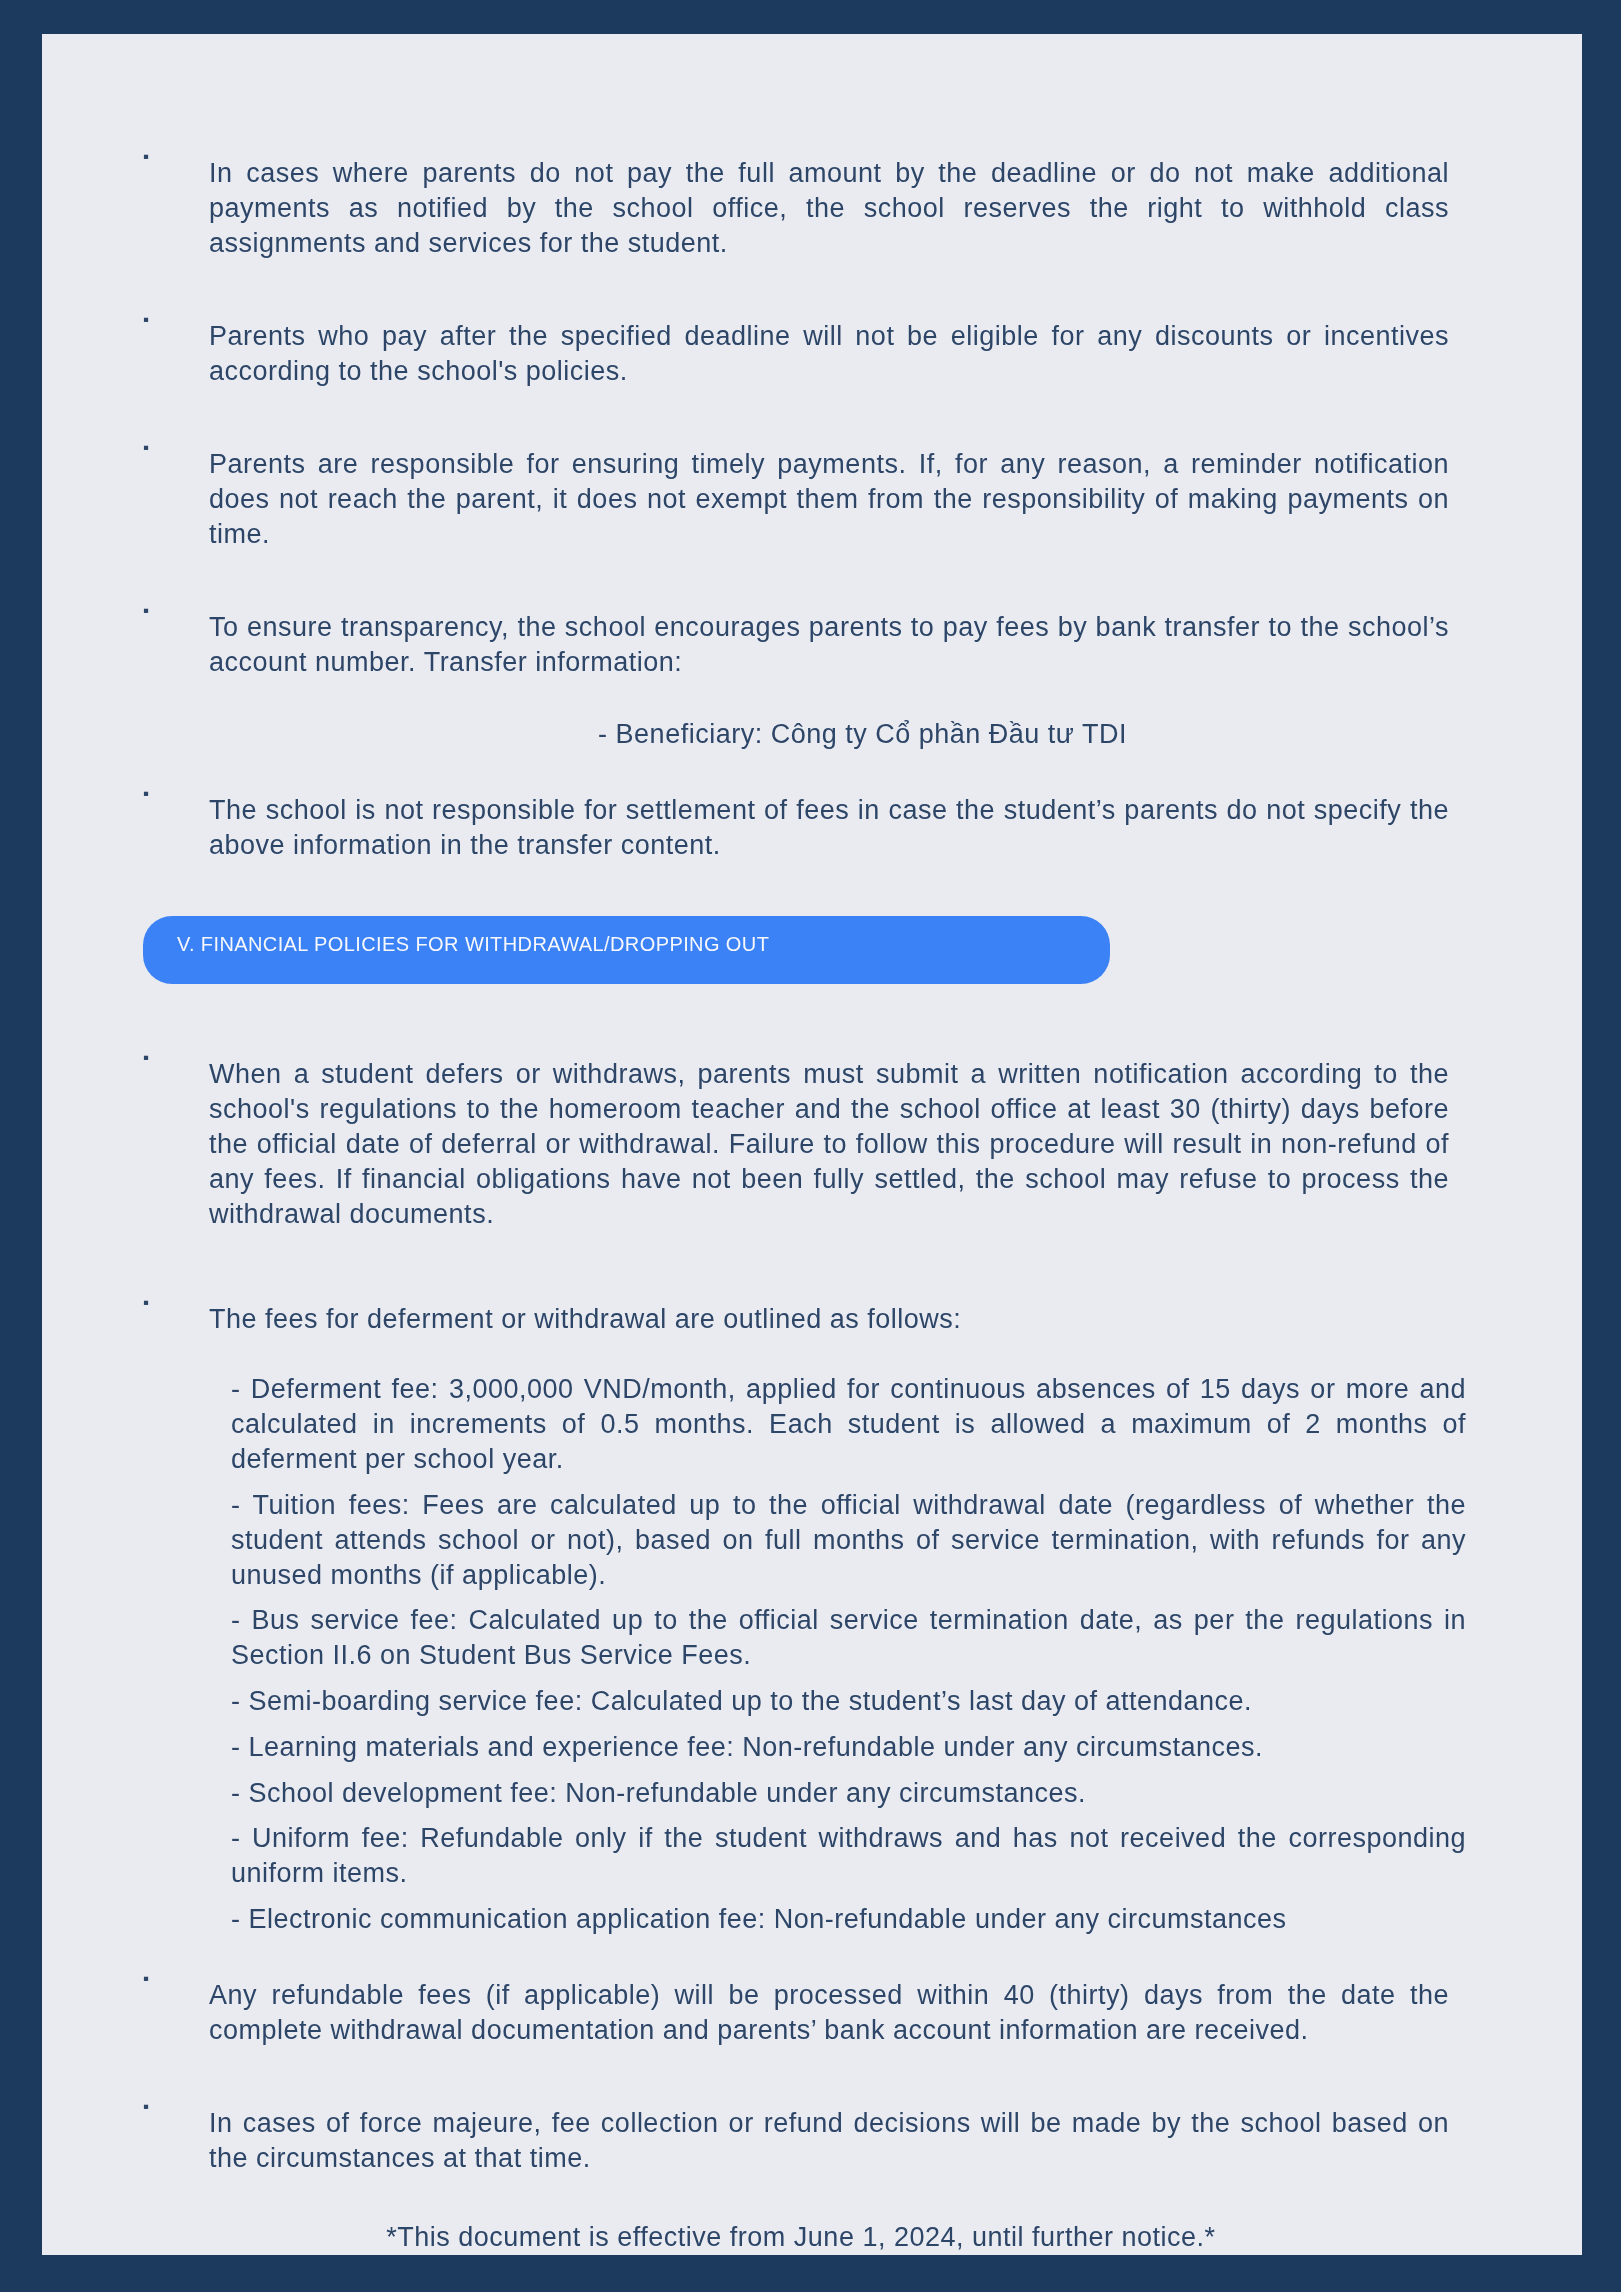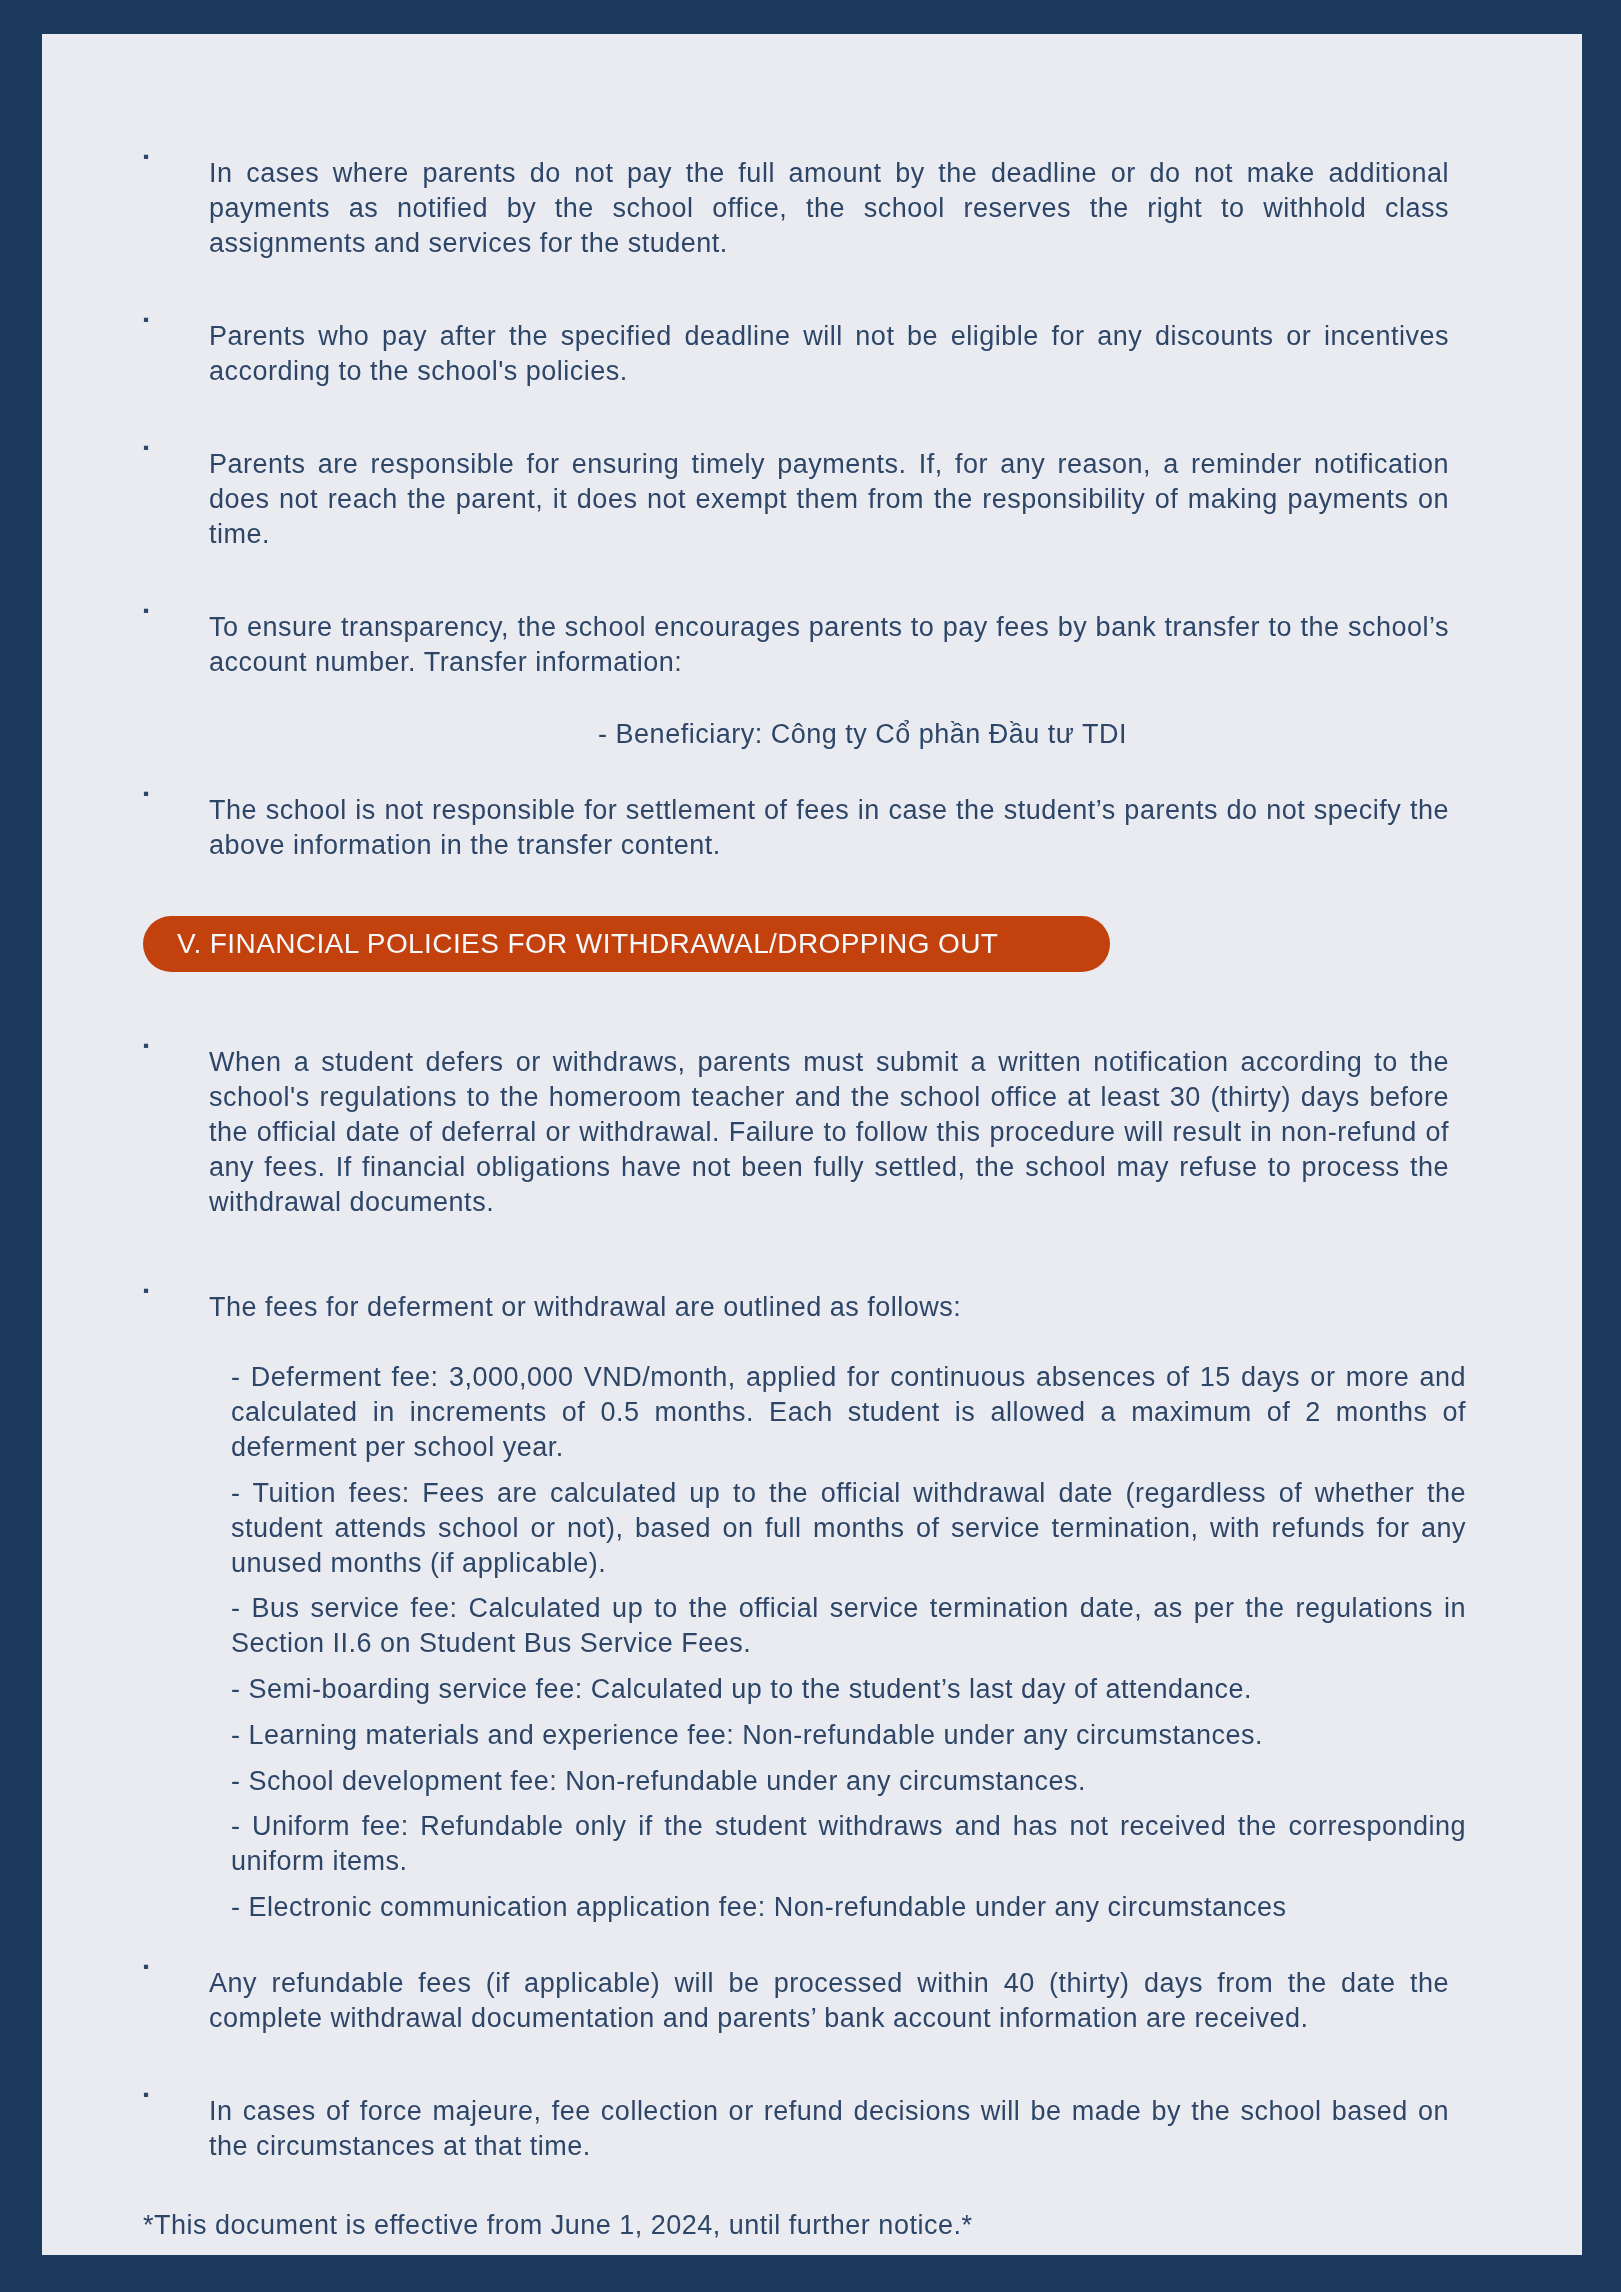--- a/index.html
+++ b/index.html
@@ -31,35 +31,35 @@
   .btext { margin:17px; flex:1; text-align:justify; text-justify:inter-word; }
   .sublist { margin:0 0 24px 0; }
   .sublist.bank { margin-left:116px; margin-top:-3.6px;text-align:center; }
   .sublist.fees { margin-left:88px; margin-top:-6.3px; }
   .subitem { margin:0 0 9px 0; }
   .sublist.bank .subitem { margin-bottom:8px; }
   .sublist.fees .subitem { margin-bottom:10.7px; text-align:justify; text-justify:inter-word; }
   .badge {
     margin:36px 0 56px 0;
     width:933px;
-    height:56px;
-    background:#c2410c;
+    height:68px;
+    background:#3b82f6;
     border-radius:29px;
     color:#f7f8fc;
-    font-size:28px;
+    font-size:20px;
     line-height:56px;
     padding-left:34px;
     letter-spacing:0.4px;
     white-space:nowrap;
   }
   .bullet.tall { margin-bottom:36px; }
   .bullet.pre-badge { margin-bottom:0; }
   .footer-note {
     margin:27px 7.2px 0 0;
-    text-align:left;
+    text-align:center;
   }
 </style>
 </head>
 <body>
 
 <div class="page">
   <div class="content">
 
     <div class="bullet">
       <span class="marker">▪</span>

